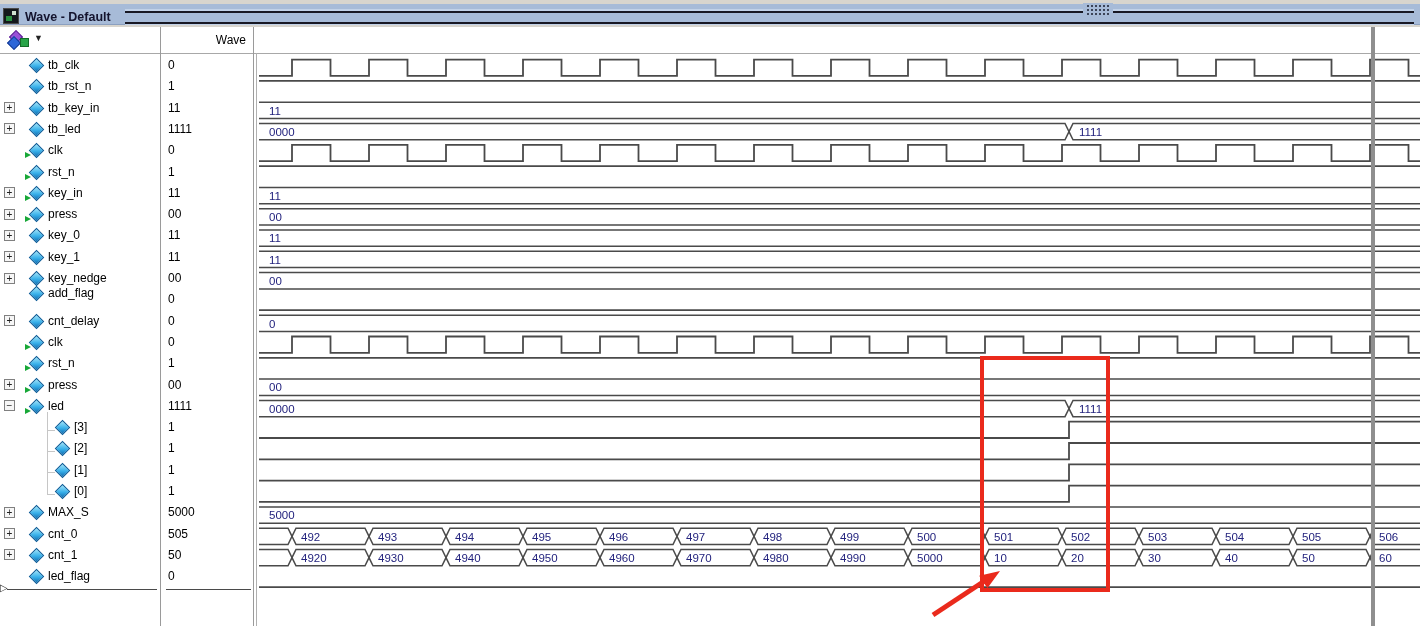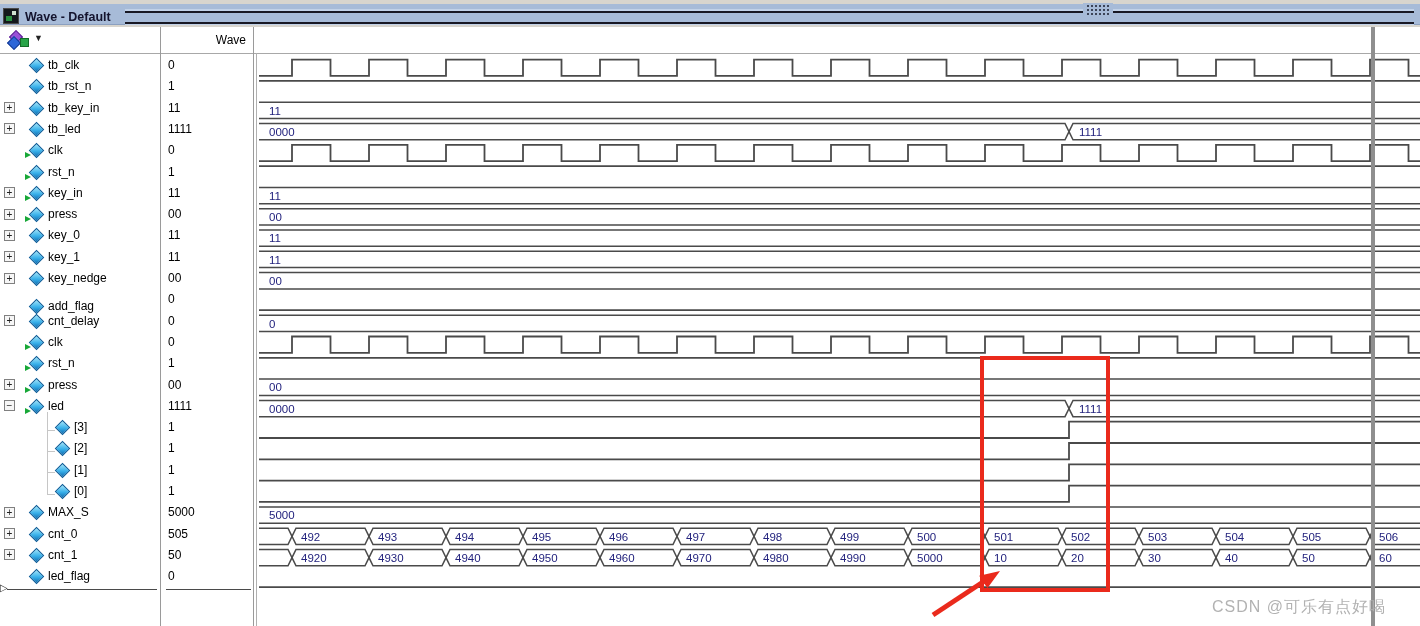--- a/index.html
+++ b/index.html
@@ -147,21 +147,21 @@
         </div>
         <span class="sig-label">key_1</span>
       </div>
       <div class="sig-row" style="left: 0px; top: 267px; width: 160px;">
         <div class="expander">+</div>
         <div class="dia" style="margin-left: 29px;">
           <i></i>
         </div>
         <span class="sig-label">key_nedge</span>
       </div>
-      <div class="sig-row" style="left: 0px; top: 295px; width: 160px;">
+      <div class="sig-row" style="left: 0px; top: 282px; width: 160px;">
         <div class="dia" style="margin-left: 29px;">
           <i></i>
         </div>
         <span class="sig-label">add_flag</span>
       </div>
       <div class="sig-row" style="left: 0px; top: 309.6px; width: 160px;">
         <div class="expander">+</div>
         <div class="dia" style="margin-left: 29px;">
           <i></i>
         </div>
@@ -473,14 +473,13 @@
 
   <span class="ptr-tri" style="left:0px;top:583px;">▷</span>
   <div class="ptr-line" style="left:7px;top:589px;width:150px;"></div>
   <div class="ptr-line" style="left:166px;top:589px;width:85px;"></div>
 
   <div class="redbox" id="redbox" style="left: 980px; top: 356px; width: 122px; height: 228px; border-color: rgb(234, 42, 28);"></div>
   <svg id="arrow-svg" width="100" height="66" style="left: 920px; top: 560px;">
     <line x1="13" y1="55" x2="66" y2="20" stroke="#ea2a1c" stroke-width="5"></line>
     <polygon points="80,11 67.4,28.3 59.2,15.7" fill="#ea2a1c"></polygon>
   </svg>
-  <div class="watermark" style="left: 1212px; top: 597px;">CSDN @可乐有点好喝</div>
 </div>
 
 </body></html>

